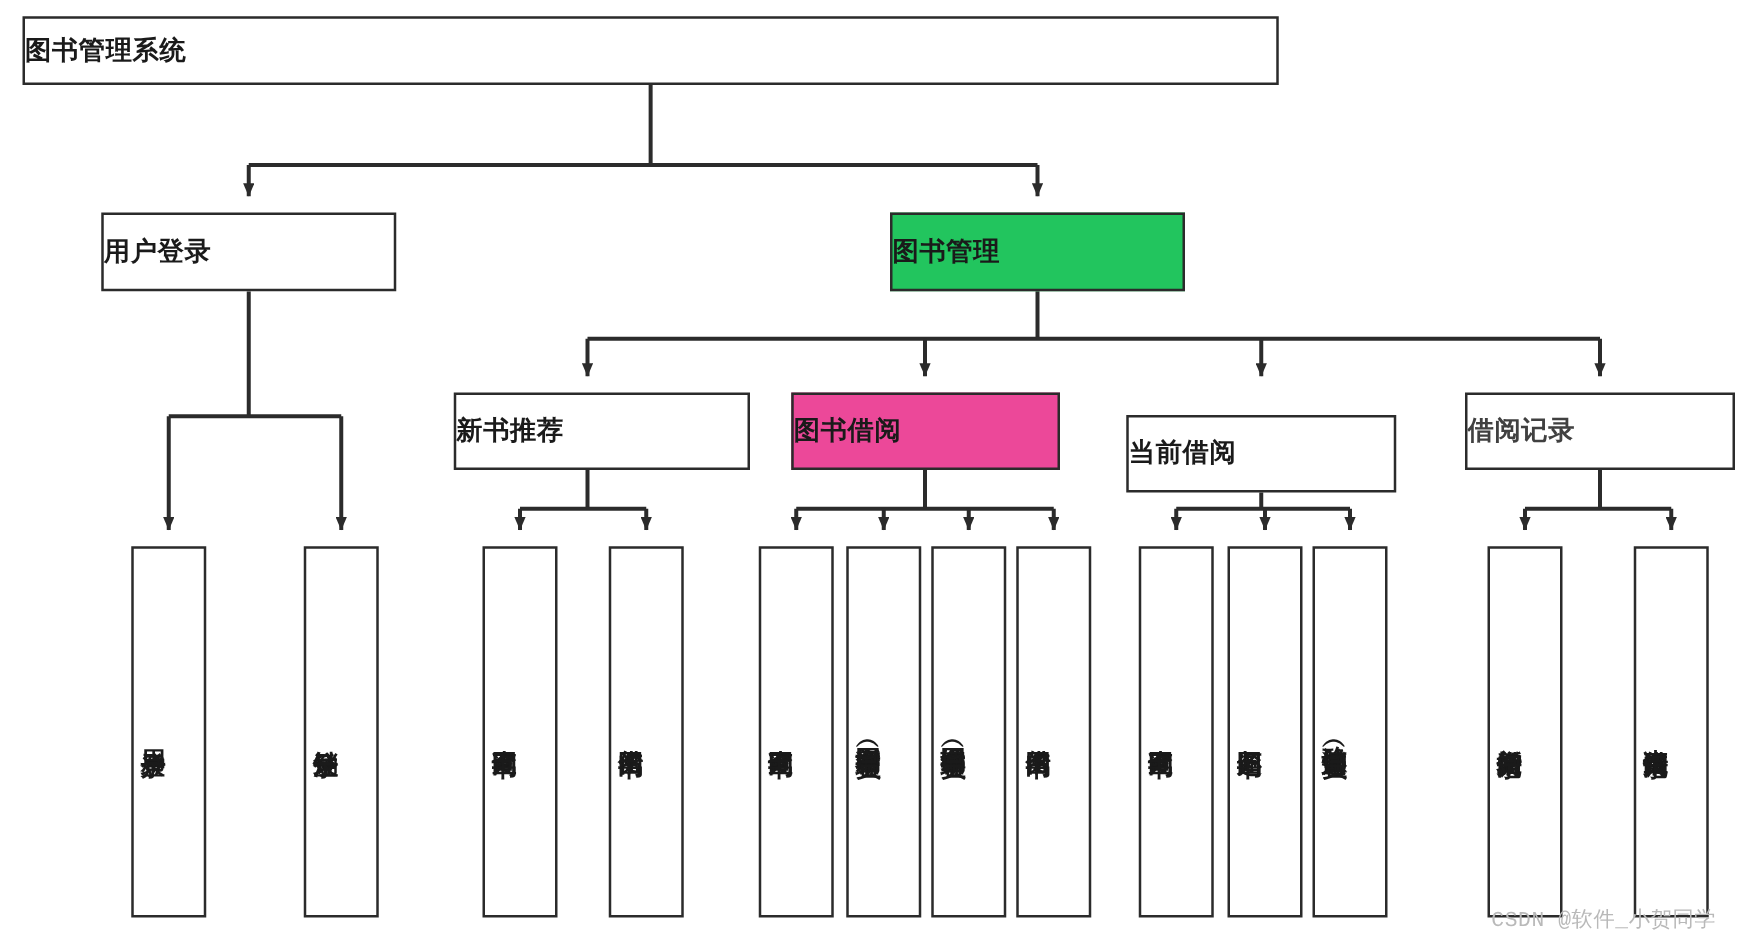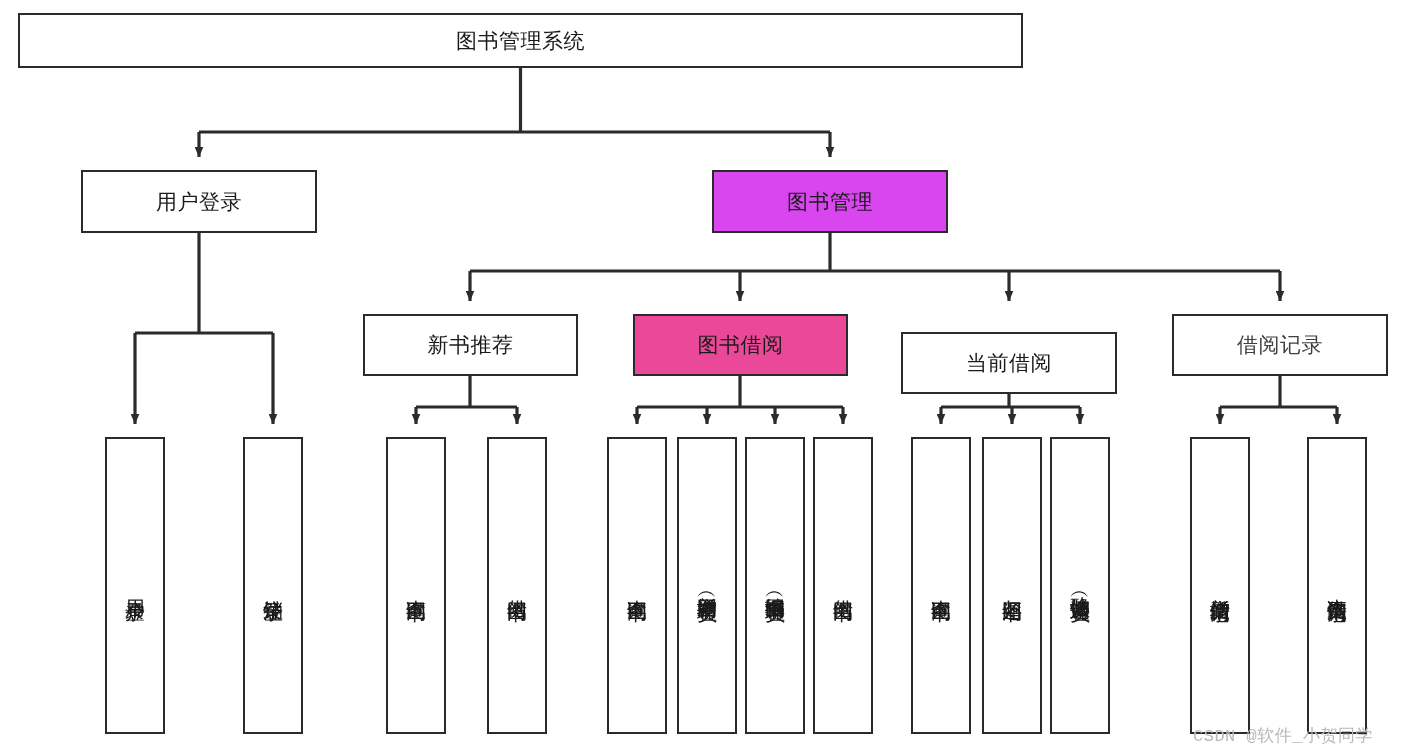--- a/index.html
+++ b/index.html
@@ -24,22 +24,22 @@
     width: 1405px;
     height: 747px;
   }
   .node-box {
     position: absolute;
     box-sizing: border-box;
     background: #ffffff;
     border: 2px solid #fca5a5;
     display: flex;
     align-items: center;
-    justify-content: center;
     overflow: hidden;
+    font-weight: bold;
   }
   .node-label-h {
     font-size: 21px;
     color: #1a1a1a;
     line-height: 1.2;
     white-space: nowrap;
     letter-spacing: 0.5px;
   }
   .node-label-v {
     font-size: 20px;
@@ -115,25 +115,25 @@
     </g>
   </svg>
 
   <div class="node-box" style="left: 18px; top: 13px; width: 1005px; height: 55px; border-color: rgb(43, 43, 43); background: rgb(255, 255, 255);">
     <span class="node-label-h" style="color: rgb(26, 26, 26);">图书管理系统</span>
   </div>
 
   <div class="node-box" style="left: 81px; top: 170px; width: 236px; height: 63px; border-color: rgb(43, 43, 43); background: rgb(255, 255, 255);">
     <span class="node-label-h" style="color: rgb(26, 26, 26);">用户登录</span>
   </div>
-  <div class="node-box" style="left: 712px; top: 170px; width: 236px; height: 63px; border-color: rgb(43, 43, 43); background: #d946ef;">
+  <div class="node-box" style="left: 712px; top: 170px; width: 236px; height: 63px; border-color: rgb(43, 43, 43); background: #22c55e;">
     <span class="node-label-h" style="color: rgb(26, 26, 26);">图书管理</span>
   </div>
 
-  <div class="node-box" style="left: 363px; top: 314px; width: 215px; height: 62px; border-color: rgb(43, 43, 43); background: rgb(255, 255, 255);">
+  <div class="node-box" style="left: 363px; top: 314px; width: 237px; height: 62px; border-color: rgb(43, 43, 43); background: rgb(255, 255, 255);">
     <span class="node-label-h" style="color: rgb(26, 26, 26);">新书推荐</span>
   </div>
   <div class="node-box" style="left: 633px; top: 314px; width: 215px; height: 62px; border-color: rgb(43, 43, 43); background: #ec4899;">
     <span class="node-label-h" style="color: rgb(26, 26, 26);">图书借阅</span>
   </div>
   <div class="node-box" style="left: 901px; top: 332px; width: 216px; height: 62px; border-color: rgb(43, 43, 43); background: rgb(255, 255, 255);">
     <span class="node-label-h" style="color: rgb(26, 26, 26);">当前借阅</span>
   </div>
   <div class="node-box" style="left: 1172px; top: 314px; width: 216px; height: 62px; border-color: rgb(43, 43, 43); background: rgb(255, 255, 255);">
     <span class="node-label-h" style="color: #404040;">借阅记录</span>

